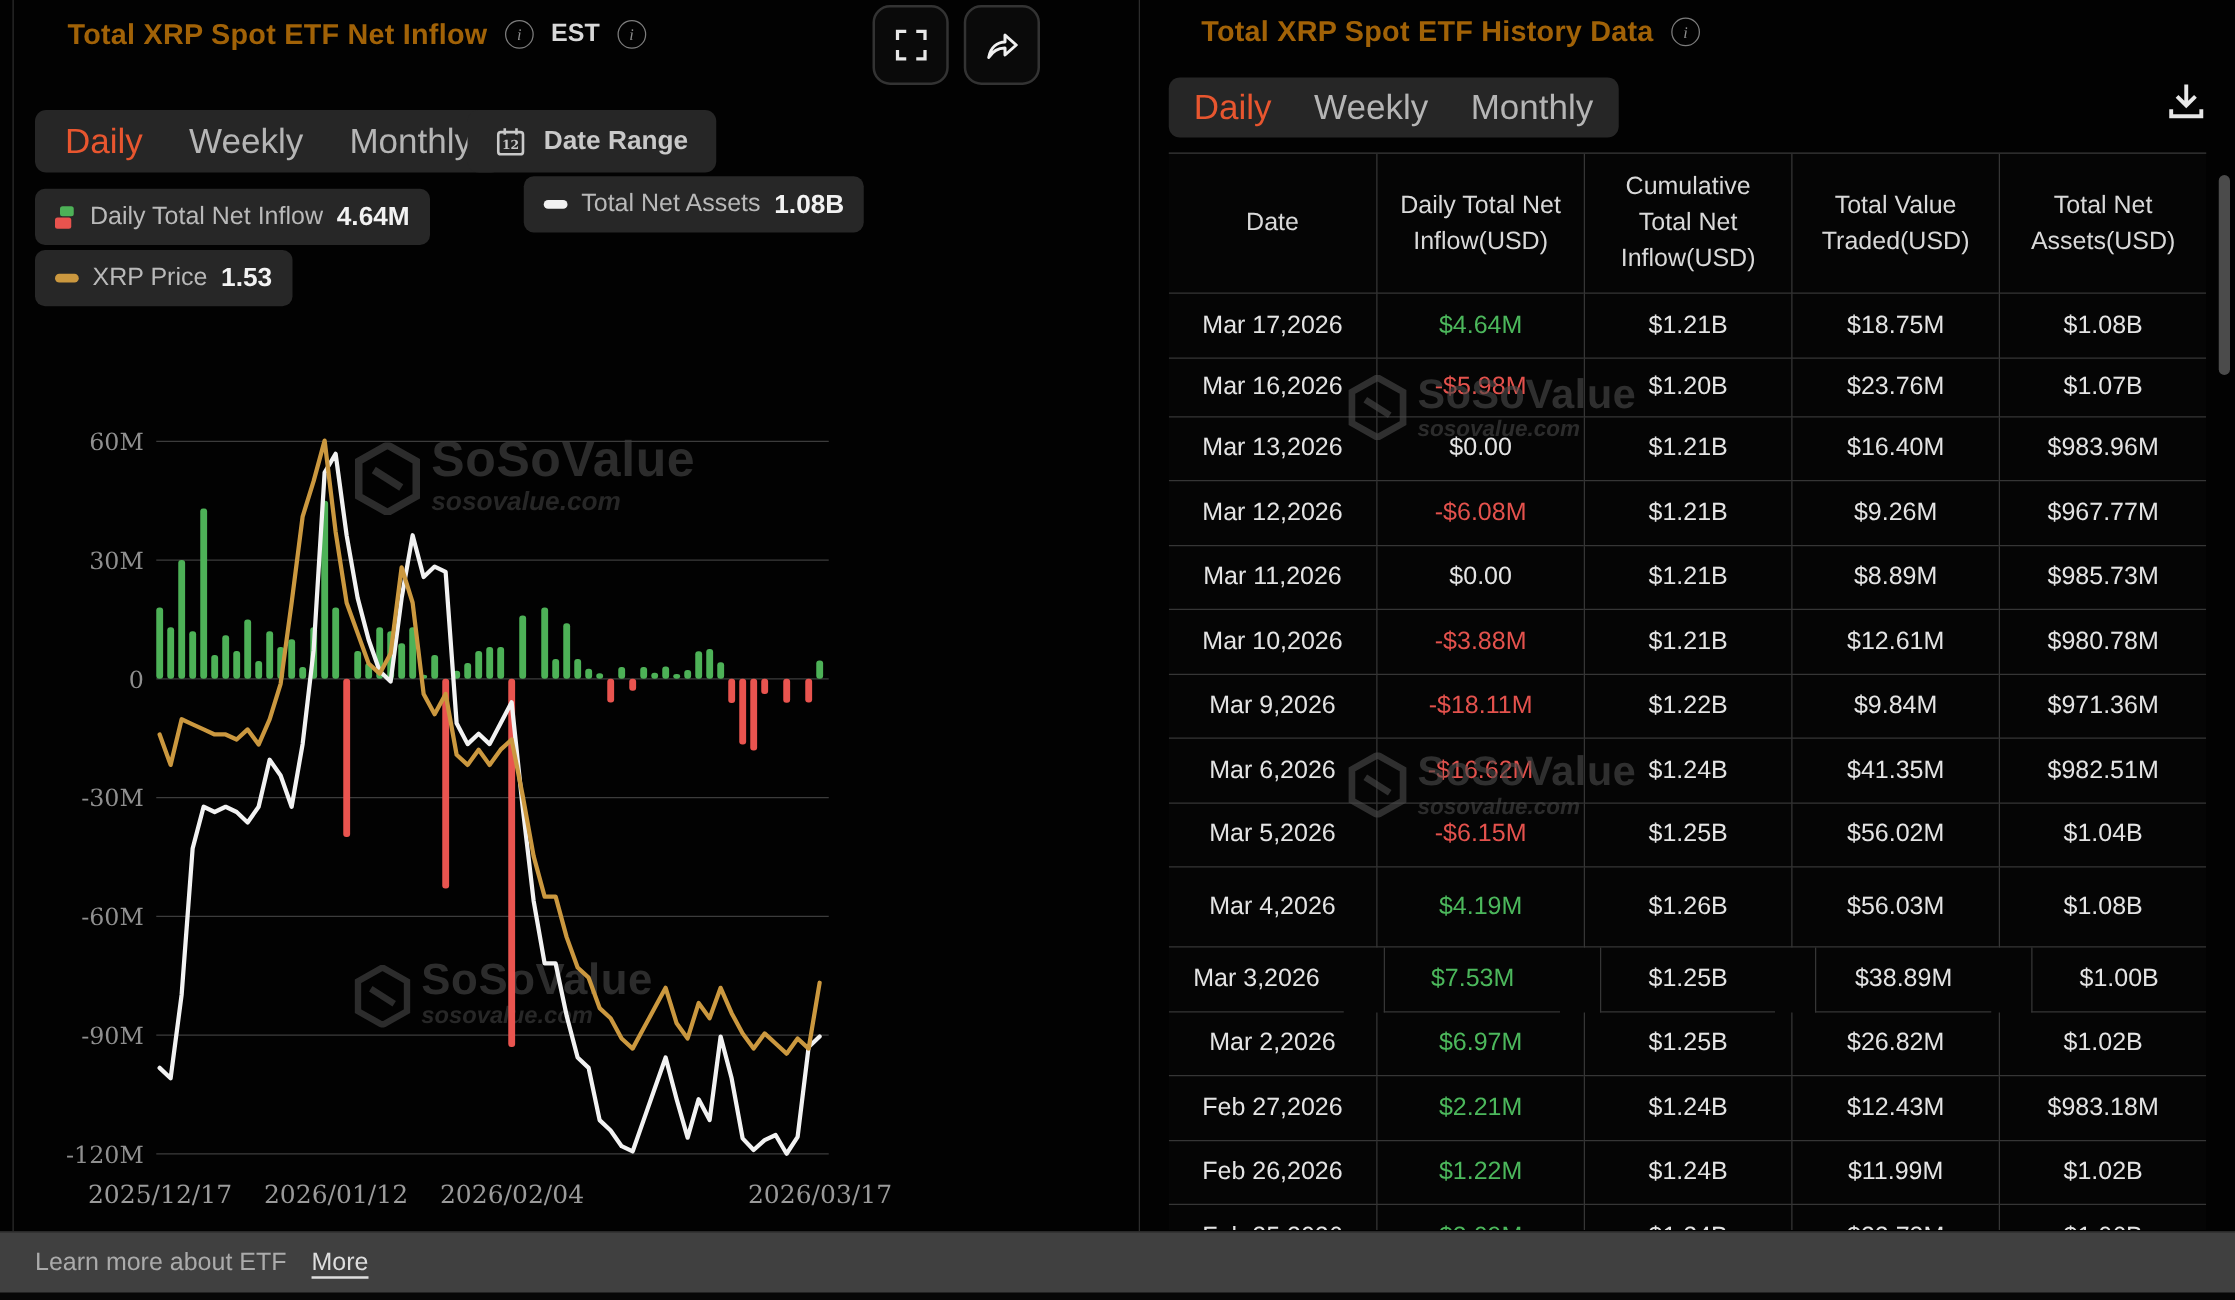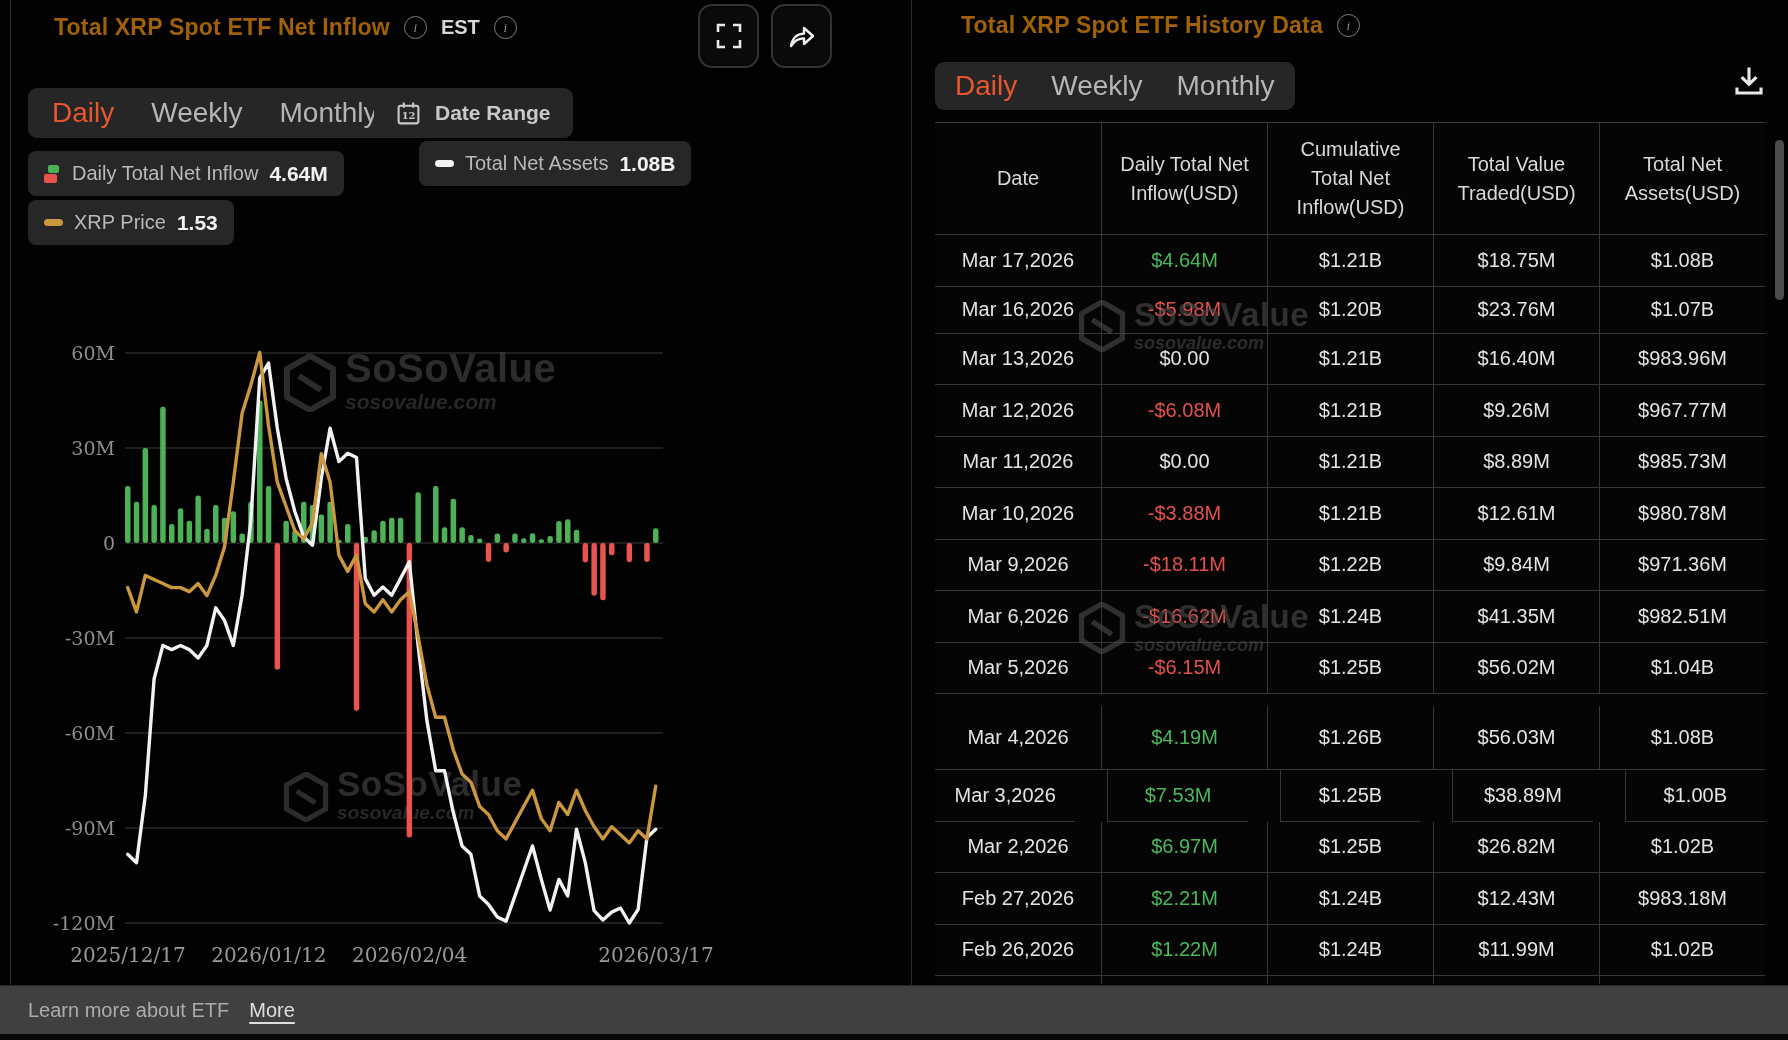--- a/index.html
+++ b/index.html
@@ -306,21 +306,21 @@
         <div class="tcell bl">$41.35M</div>
         <div class="tcell bl">$982.51M</div>
       </div>
       <div class="trow" style="height: 51.5px;">
         <div class="tcell">Mar 5,2026</div>
         <div class="tcell bl val-neg">-$6.15M</div>
         <div class="tcell bl">$1.25B</div>
         <div class="tcell bl">$56.02M</div>
         <div class="tcell bl">$1.04B</div>
       </div>
-      <div class="trow" style="height: 64px; margin-top: 12px;">
+      <div class="trow" style="height: 64px;">
         <div class="tcell">Mar 4,2026</div>
         <div class="tcell bl val-pos">$4.19M</div>
         <div class="tcell bl">$1.26B</div>
         <div class="tcell bl">$56.03M</div>
         <div class="tcell bl">$1.08B</div>
       </div>
       <div class="trow" style="height: 51.5px; gap: 32px;">
         <div class="tcell">Mar 3,2026</div>
         <div class="tcell bl val-pos">$7.53M</div>
         <div class="tcell bl">$1.25B</div>

